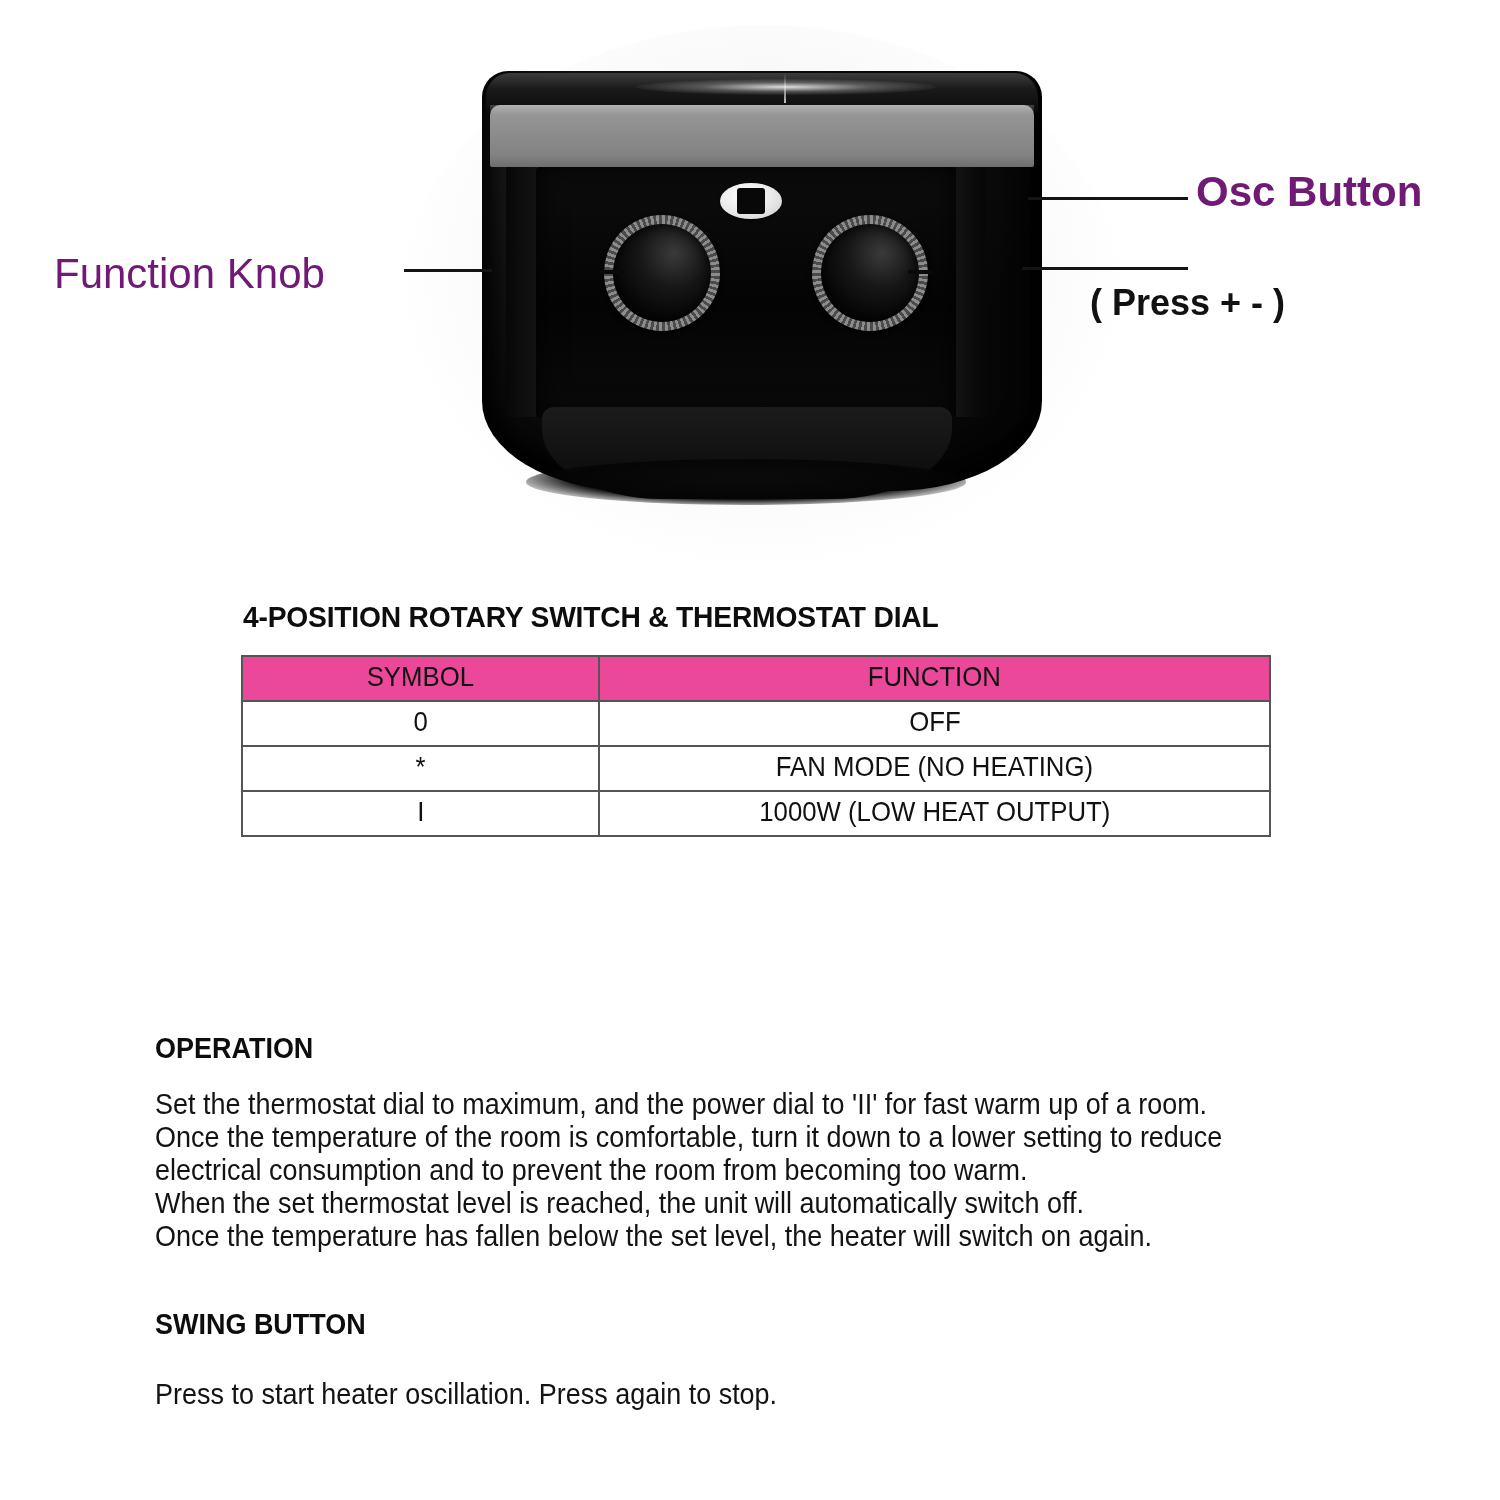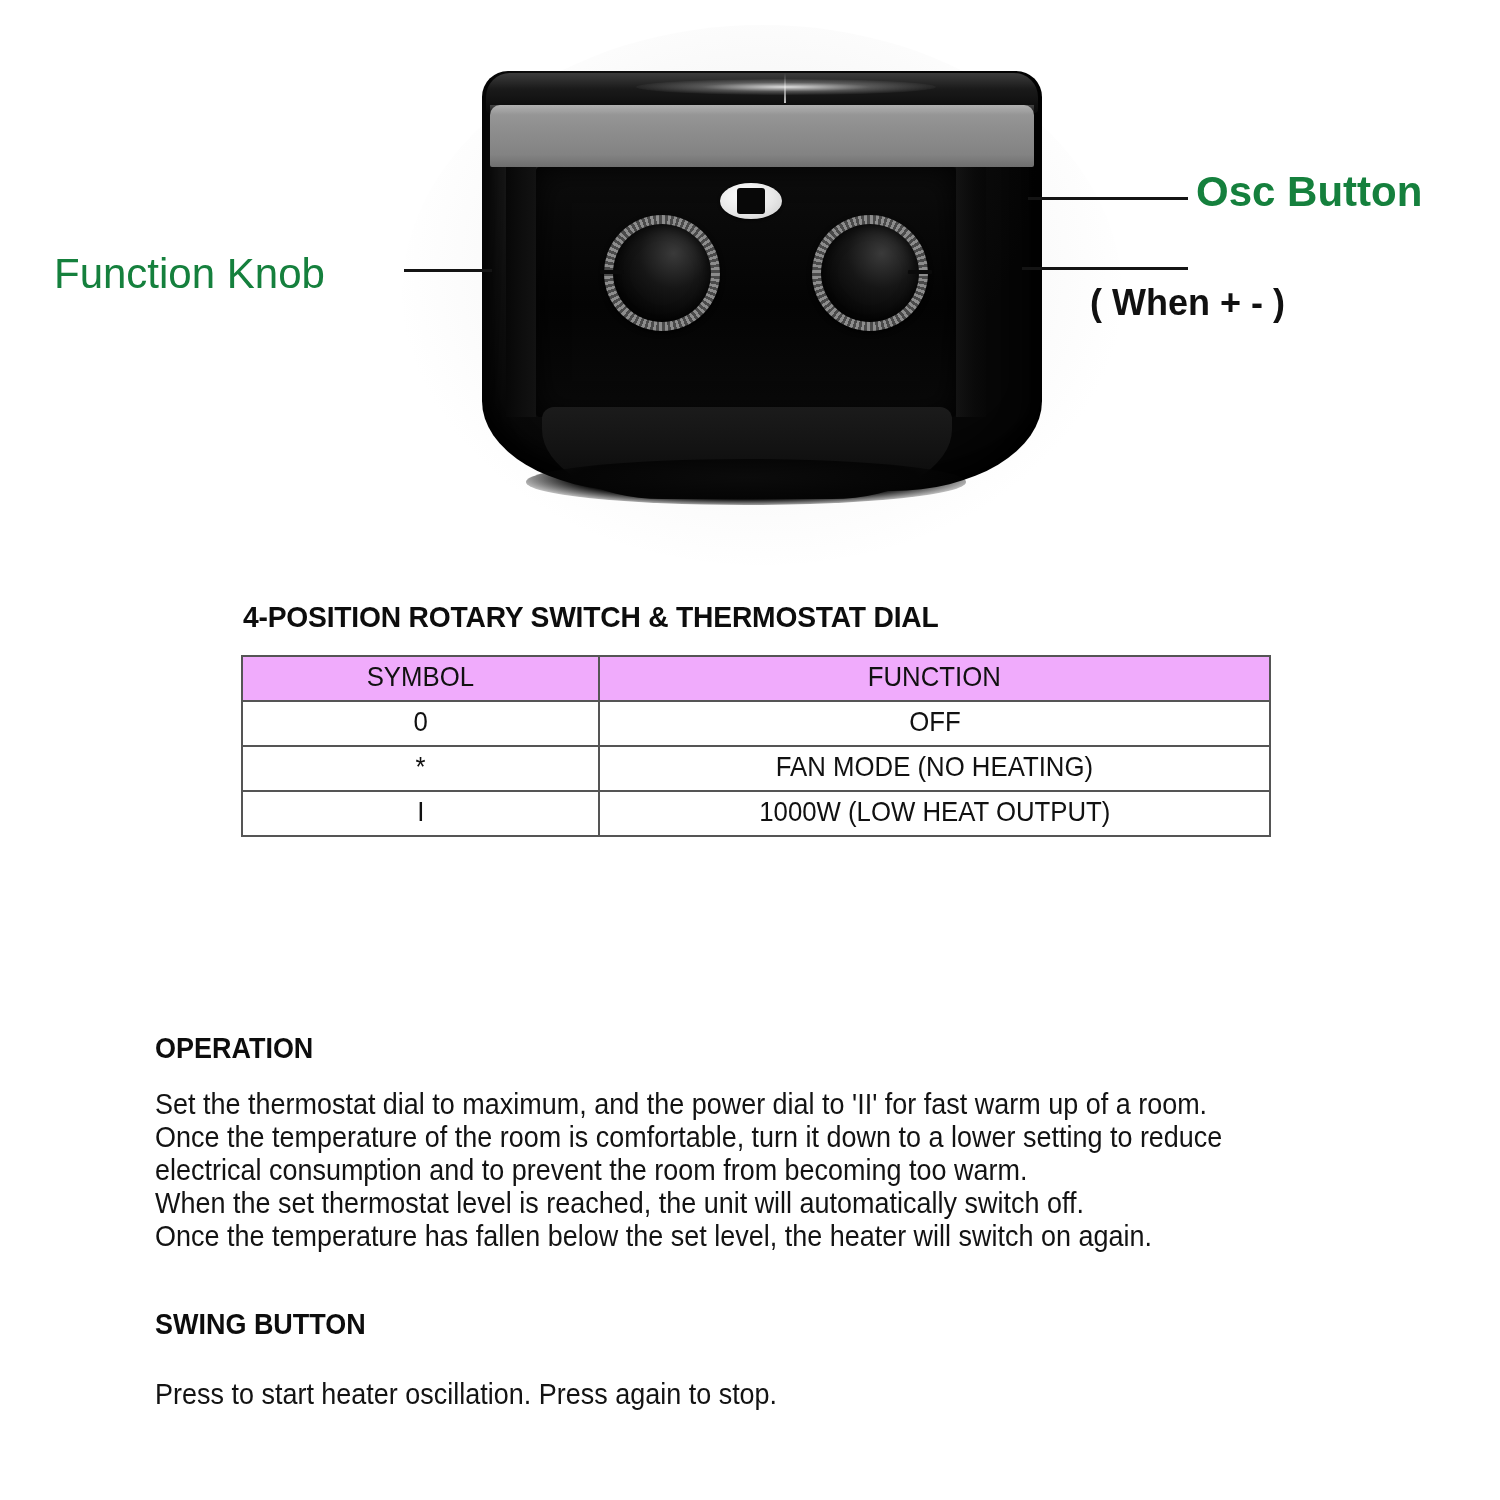--- a/index.html
+++ b/index.html
@@ -224,21 +224,21 @@
   #leader-osc        { left: 1028px; top: 197px; width: 160px; }
   #leader-thermostat { left: 1022px; top: 267px; width: 166px; }
 
   
   .callout { position: absolute; }
   .callout .title-line {
     font-size: 42px;
     font-weight: 400;
     line-height: 1.06;
     white-space: nowrap;
-    color: #15803d;
+    color: #701a75;
   }
   .callout .title-line.bold { font-weight: 700; }
   .callout .sub-line {
     font-size: 36px;
     font-weight: 700;
     line-height: 1.15;
     white-space: nowrap;
     color: #111;
     margin-top: 4px;
   }
@@ -279,21 +279,21 @@
     font-weight: 400;
     font-size: 28px;
     text-align: center;
     vertical-align: top;
     color: #111111;
     height: 43px;
     line-height: 40px;
     transform-origin: center;
   }
   #switch-table thead th {
-    background: #f0abfc;
+    background: #ec4899;
     font-weight: 400;
   }
   #switch-table col.c-symbol { width: 357px; }
   #switch-table col.c-function { width: 671px; }
   .cell-txt { display: inline-block; transform: scaleX(0.92); }
 
   
   .section-heading {
     position: absolute;
     font-size: 29px;
@@ -348,21 +348,21 @@
 
 <div class="callout" id="callout-function">
   <div class="title-line">Function Knob</div>
 </div>
 
 <div class="callout" id="callout-osc">
   <div class="title-line bold">Osc Button</div>
 </div>
 
 <div class="callout" id="callout-thermostat">
-  <div class="sub-line">( When + - )</div>
+  <div class="sub-line">( Press + - )</div>
 </div>
 
 <div id="table-heading">4-POSITION ROTARY SWITCH &amp; THERMOSTAT DIAL</div>
 
 <table id="switch-table">
   <colgroup>
     <col class="c-symbol">
     <col class="c-function">
   </colgroup>
   <thead>

